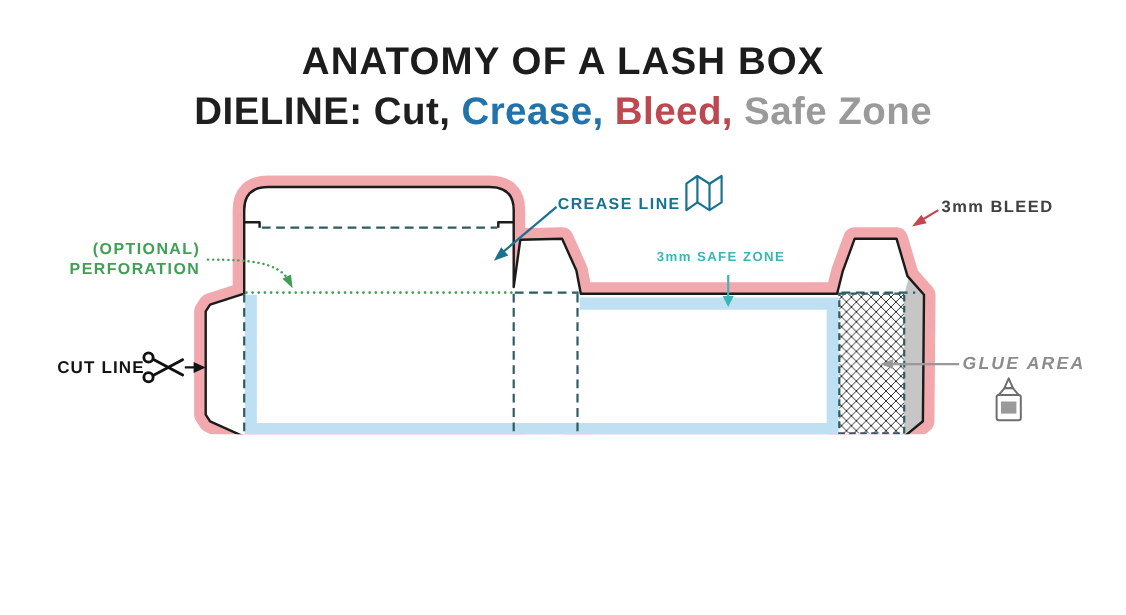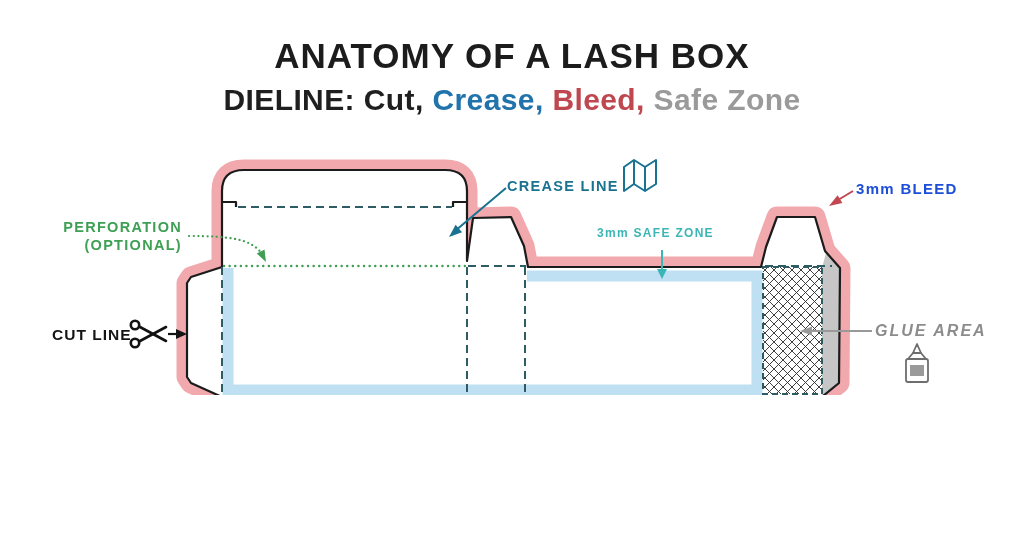--- a/index.html
+++ b/index.html
@@ -5,32 +5,32 @@
   html,body{margin:0;padding:0;background:#ffffff;}
   .stage{
     position:relative;width:1024px;height:395px;overflow:hidden;background:#ffffff;
     font-family:"Liberation Sans","DejaVu Sans",sans-serif;
   }
   .hdr{position:absolute;top:36px;left:0;width:100%;text-align:center;}
   .title{
     font-size:35px;font-weight:700;color:#1c1c1c;letter-spacing:1px;line-height:1.15;
   }
   .subtitle{
-    font-size:30px;font-weight:700;color:#1f1f1f;letter-spacing:.4px;margin-top:7px;line-height:1.1;
+    font-size:35px;font-weight:700;color:#1f1f1f;letter-spacing:.4px;margin-top:7px;line-height:1.1;
   }
   .subtitle span{display:inline;}
   .w-cut{color:#1f1f1f;}
   .w-crease{color:#2173ab;}
   .w-bleed{color:#bf4850;}
   .w-safe{color:#9a9a9a;}
   .diagram-svg{position:absolute;left:0;top:0;width:1024px;height:559px;}
   .lbl{position:absolute;font-weight:700;white-space:nowrap;letter-spacing:1.3px;}
   .lbl-crease{left:507px;top:166px;font-size:14.5px;color:#1a7291;margin-top:12px;}
   .lbl-safe{left:597px;top:226px;font-size:12px;color:#3bb6b6;text-align:right;}
-  .lbl-bleed{left:856px;top:180px;font-size:15px;color:#1d4ed8;}
+  .lbl-bleed{left:856px;top:180px;font-size:15px;color:#404040;}
   .lbl-perf{left:30px;top:218px;width:152px;text-align:right;font-size:14.5px;line-height:18px;color:#3fa055;}
   .lbl-cutline{left:52px;top:326px;font-size:15.5px;letter-spacing:1px;color:#141414;}
   .lbl-glue{left:875px;top:322px;font-size:16px;letter-spacing:2px;color:#8c8c8c;font-style:italic;}
 </style>
 </head>
 <body>
 
 <div class="stage">
 
   <svg class="diagram-svg" viewBox="0 0 1024 559" aria-hidden="true">
@@ -148,19 +148,19 @@
       <span class="w-crease">Crease,</span>
       <span class="w-bleed">Bleed,</span>
       <span class="w-safe">Safe Zone</span>
     </div>
   </div>
 
   <div class="lbl lbl-crease">CREASE LINE</div>
   <div class="lbl lbl-safe">3mm SAFE ZONE</div>
   <div class="lbl lbl-bleed">3mm BLEED</div>
   <div class="lbl lbl-perf">
+    <div>(OPTIONAL)</div>
     <div>PERFORATION</div>
-    <div>(OPTIONAL)</div>
   </div>
   <div class="lbl lbl-cutline">CUT LINE</div>
   <div class="lbl lbl-glue">GLUE AREA</div>
 
 </div>
 
 </body></html>

